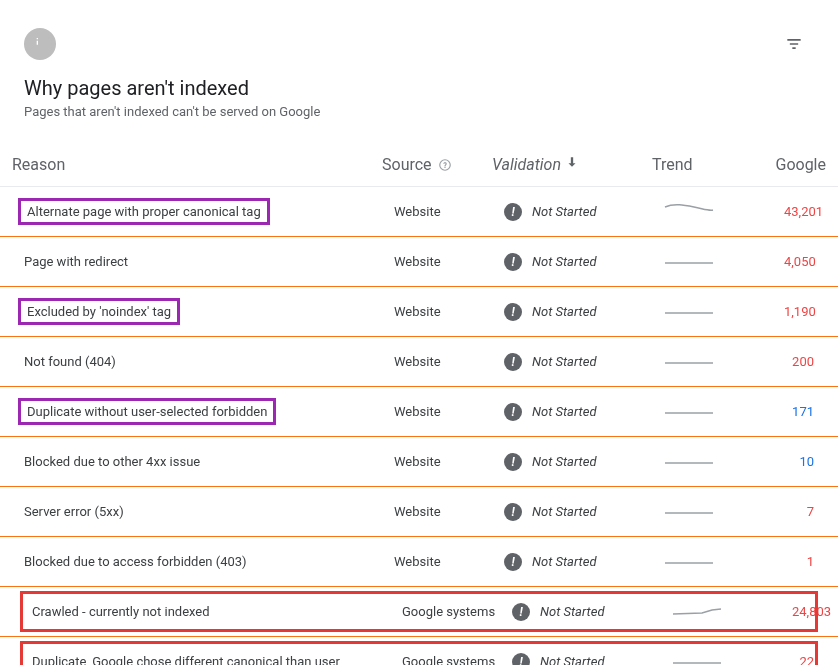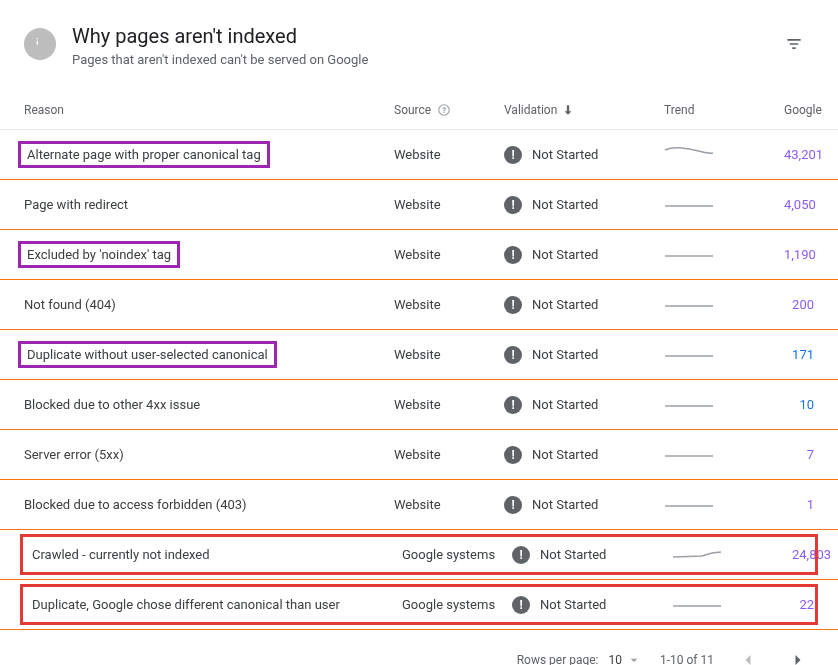--- a/index.html
+++ b/index.html
@@ -14,47 +14,47 @@
   .card {
     width: 838px;
     padding: 24px 0 0 0;
   }
   .header {
     display: flex;
     justify-content: space-between;
     align-items: flex-start;
     padding: 0 24px 24px 24px;
   }
-  .header-left { display: flex; gap: 16px; align-items: flex-start; }
+  .header-left { display: flex; gap: 16px; align-items: flex-start; flex-direction: column; }
   .info-circle {
     width: 32px; height: 32px; border-radius: 50%;
     background: #bdbdbd; display: flex; align-items: center; justify-content: center;
     flex-shrink: 0; margin-top: 4px;
   }
   .info-circle svg { fill: #fff; }
   .title {
     font-size: 20px; color: #202124; font-weight: 400; margin: 0 0 4px 0;
   }
   .subtitle { font-size: 13px; color: #5f6368; margin: 0; text-align: center; }
   .filter-btn {
     width: 40px; height: 40px; border-radius: 50%;
     display: flex; align-items: center; justify-content: center;
     cursor: pointer;
   }
   .filter-btn svg { fill: #5f6368; }
 
   .table-header {
     display: flex; align-items: center;
-    padding: 12px 24px;
-    font-size: 12px; color: #5f6368;
+    padding: 12px 12px;
+    font-size: 16px; color: #5f6368;
     border-bottom: 1px solid #e8eaed;
   }
   .col-reason { flex: 0 0 370px; }
   .col-source { flex: 0 0 110px; display:flex; align-items:center; gap:6px;}
-  .col-validation { flex: 0 0 160px; display:flex; align-items:flex-start; gap:4px;}
+  .col-validation { flex: 0 0 160px; display:flex; align-items:flex-start; gap:4px;font-style:italic;}
   .col-trend { flex: 0 0 120px; }
   .col-pages { flex: 1; text-align: right; }
 
   .row {
     display: flex; align-items: center;
     padding: 14px 24px;
     border-bottom: 1px solid #f97316;
     font-size: 13px; color: #3c4043;
     min-height: 48px;
     position: relative;
@@ -79,21 +79,21 @@
 
   .val-badge { display: flex; align-items: center; gap: 10px; }
   .excl {
     width: 18px; height: 18px; border-radius: 50%;
     background: #5f6368; display:flex; align-items:center; justify-content:center;
     color:#fff; font-weight:700; font-size:12px; flex-shrink:0;
   }
   .trend-svg { width: 50px; height: 18px; }
   .trend-line { stroke: #9aa0a6; stroke-width: 1.5; fill: none; }
 
-  .pages-val { color: #8b5cf6; }
+  .pages-val { color: #ef4444; }
   .pages-link { color: #1a73e8; }
 
   .pager {
     display:flex; align-items:center; justify-content:flex-end;
     gap: 18px; padding: 14px 24px; font-size: 12px; color:#5f6368;
   }
   .rpp { display:flex; align-items:center; gap:10px;}
   .rpp-sel { display:flex; align-items:center; gap:4px; color:#3c4043; cursor:pointer;}
   .nav-arrow {
     width:32px; height:32px; display:flex; align-items:center; justify-content:center;
@@ -199,21 +199,21 @@
             <div class="excl">!</div>
             <span>Not Started</span>
           </div>
         </div>
         <div class="col-trend"><svg class="trend-svg" viewBox="0 0 50 18">
             <path class="trend-line" d="M1 12 L 49 12"></path>
           </svg></div>
         <div class="col-pages pages-val">200</div>
       </div>
       <div class="row hl-purple">
-        <div class="col-reason"><span class="reason-text">Duplicate without user-selected canonical</span></div>
+        <div class="col-reason"><span class="reason-text">Duplicate without user-selected forbidden</span></div>
         <div class="col-source">Website</div>
         <div class="col-validation">
           <div class="val-badge">
             <div class="excl">!</div>
             <span>Not Started</span>
           </div>
         </div>
         <div class="col-trend"><svg class="trend-svg" viewBox="0 0 50 18">
             <path class="trend-line" d="M1 12 L 49 12"></path>
           </svg></div>

